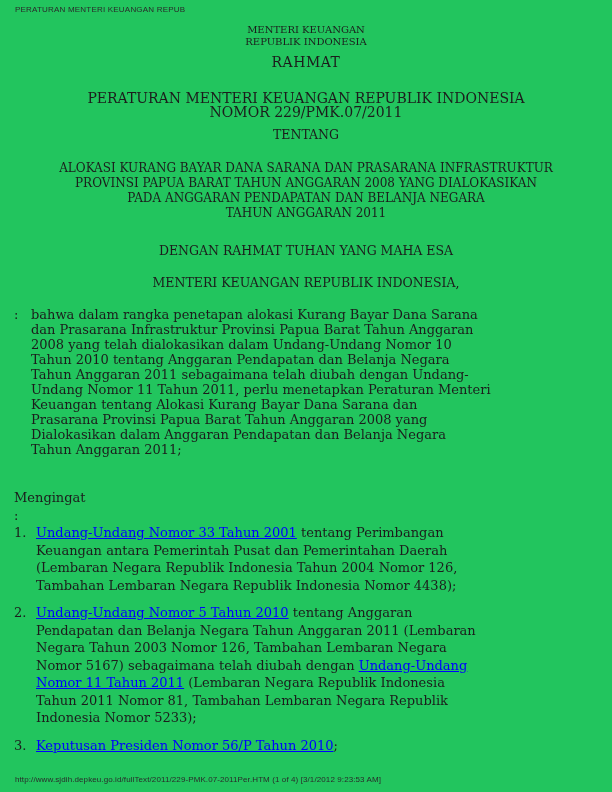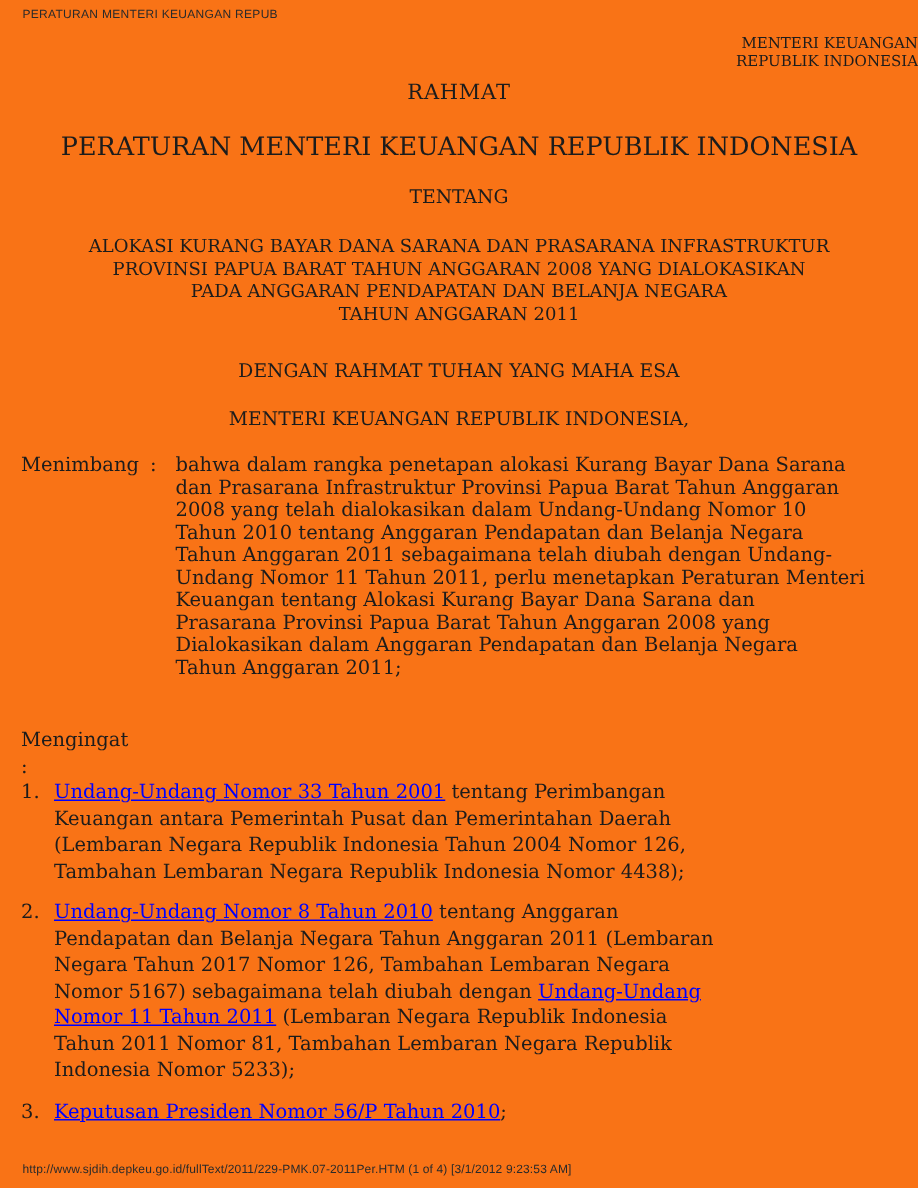--- a/index.html
+++ b/index.html
@@ -1,55 +1,55 @@
 <!DOCTYPE html>
 <html><head>
 <meta charset="utf-8">
 <style>
   html, body { margin: 0; padding: 0; background: #e8e8e8; }
   .page {
     position: relative;
     width: 612px;
     height: 792px;
     margin: 0 auto;
-    background: #f97316;
+    background: #22c55e;
     font-family: "DejaVu Serif", serif;
     color: #1c1c1c;
     overflow: hidden;
   }
   .print-header {
     position: absolute;
     top: 5px;
     left: 15px;
     font-family: "Liberation Sans", sans-serif;
     font-size: 8px;
     color: #2a2a2a;
     letter-spacing: 0.2px;
   }
   .letterhead {
     padding-top: 24px;
-    text-align: right;
+    text-align: center;
     font-size: 10px;
     line-height: 12px;
     white-space: pre-line;
   }
   .salinan {
     margin-top: 6px;
     text-align: center;
     font-size: 14px;
     letter-spacing: 0.5px;
   }
   .doc-title {
     margin-top: 21px;
     text-align: center;
-    font-size: 17px;
+    font-size: 14px;
     line-height: 14px;
   }
   .tentang {
-    margin-top: 18px;
+    margin-top: 8px;
     text-align: center;
     font-size: 12.5px;
   }
   .subject {
     margin-top: 19px;
     text-align: center;
     font-size: 12px;
     line-height: 15px;
     white-space: pre-line;
   }
@@ -96,35 +96,35 @@
 
   <div class="print-header">PERATURAN MENTERI KEUANGAN REPUB</div>
 
   <div class="letterhead">MENTERI KEUANGAN
 REPUBLIK INDONESIA</div>
 
   <div class="salinan">RAHMAT</div>
 
   <div class="doc-title">
     <div>PERATURAN MENTERI KEUANGAN REPUBLIK INDONESIA</div>
+    <div>NOMOR 229/PMK.07/2011</div>
   </div>
 
   <div class="tentang">TENTANG</div>
 
   <div class="subject">ALOKASI KURANG BAYAR DANA SARANA DAN PRASARANA INFRASTRUKTUR
 PROVINSI PAPUA BARAT TAHUN ANGGARAN 2008 YANG DIALOKASIKAN
 PADA ANGGARAN PENDAPATAN DAN BELANJA NEGARA
 TAHUN ANGGARAN 2011</div>
 
   <div class="invocation">DENGAN RAHMAT TUHAN YANG MAHA ESA</div>
 
   <div class="authority">MENTERI KEUANGAN REPUBLIK INDONESIA,</div>
 
   <div class="row row-menimbang">
-    <div class="label">Menimbang</div>
     <div class="colon">:</div>
     <div class="content">bahwa dalam rangka penetapan alokasi Kurang Bayar Dana Sarana
 dan Prasarana Infrastruktur Provinsi Papua Barat Tahun Anggaran
 2008 yang telah dialokasikan dalam Undang-Undang Nomor 10
 Tahun 2010 tentang Anggaran Pendapatan dan Belanja Negara
 Tahun Anggaran 2011 sebagaimana telah diubah dengan Undang-
 Undang Nomor 11 Tahun 2011, perlu menetapkan Peraturan Menteri
 Keuangan tentang Alokasi Kurang Bayar Dana Sarana dan
 Prasarana Provinsi Papua Barat Tahun Anggaran 2008 yang
 Dialokasikan dalam Anggaran Pendapatan dan Belanja Negara
@@ -137,23 +137,23 @@
     <div class="items">
       <div class="item">
         <div class="num">1.</div>
         <div class="itext"><a class="doc-link" href="#" style="color: rgb(0, 0, 255);">Undang-Undang Nomor 33 Tahun 2001</a><span> tentang Perimbangan
 Keuangan antara Pemerintah Pusat dan Pemerintahan Daerah
 (Lembaran Negara Republik Indonesia Tahun 2004 Nomor 126,
 Tambahan Lembaran Negara Republik Indonesia Nomor 4438);</span></div>
       </div>
       <div class="item">
         <div class="num">2.</div>
-        <div class="itext"><a class="doc-link" href="#" style="color: rgb(0, 0, 255);">Undang-Undang Nomor 8 Tahun 2010</a><span> tentang Anggaran
+        <div class="itext"><a class="doc-link" href="#" style="color: rgb(0, 0, 255);">Undang-Undang Nomor 5 Tahun 2010</a><span> tentang Anggaran
 Pendapatan dan Belanja Negara Tahun Anggaran 2011 (Lembaran
-Negara Tahun 2017 Nomor 126, Tambahan Lembaran Negara
+Negara Tahun 2003 Nomor 126, Tambahan Lembaran Negara
 Nomor 5167) sebagaimana telah diubah dengan </span><a class="doc-link" href="#" style="color: rgb(0, 0, 255);">Undang-Undang
 Nomor 11 Tahun 2011</a><span> (Lembaran Negara Republik Indonesia
 Tahun 2011 Nomor 81, Tambahan Lembaran Negara Republik
 Indonesia Nomor 5233);</span></div>
       </div>
       <div class="item">
         <div class="num">3.</div>
         <div class="itext"><a class="doc-link" href="#" style="color: rgb(0, 0, 255);">Keputusan Presiden Nomor 56/P Tahun 2010</a><span>;</span></div>
       </div>
     </div>

